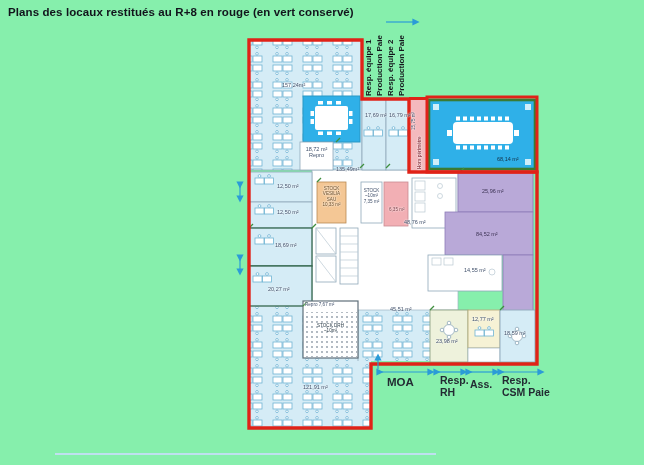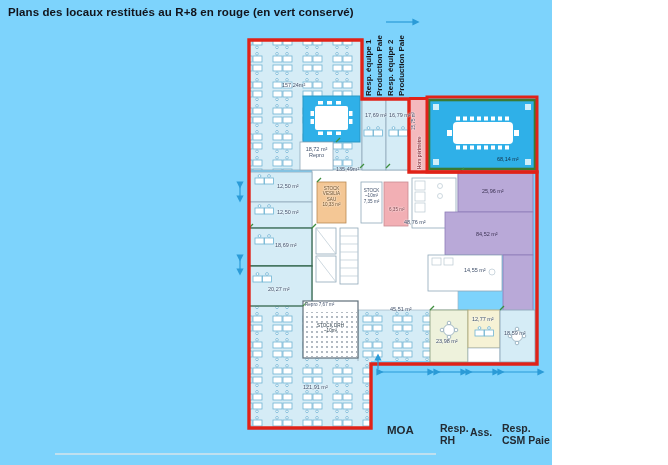--- a/index.html
+++ b/index.html
@@ -1,30 +1,30 @@
 <!DOCTYPE html>
 <html><head>
 <meta charset="utf-8">
 <style>
   html,body{margin:0;padding:0;background:#fff;}
-  .page{position:relative;width:552px;height:465px;background:#7dd3fc;overflow:hidden;
+  .page{position:relative;width:644px;height:465px;background:#86efac;overflow:hidden;
         font-family:"Liberation Sans",sans-serif;}
   .title{position:absolute;left:8px;top:6px;font-size:11.5px;font-weight:700;color:#12141c;
          letter-spacing:.1px;white-space:nowrap;}
   svg{position:absolute;left:0;top:0;}
   .lbl{position:absolute;font-size:5.5px;color:#40506b;line-height:1.15;white-space:pre-line;
        text-shadow:0 0 2px #fff,0 0 2px #fff;}
   .xs{font-size:4.6px;}
   .c{text-align:center;}
   .rot{transform:rotate(-90deg);transform-origin:0 0;white-space:nowrap;}
   .toplab{position:absolute;transform:rotate(-90deg);transform-origin:0 0;white-space:nowrap;
           font-size:8px;font-weight:700;color:#15171c;}
   .pinklab{color:#94424d;font-weight:700;}
   .dim{position:absolute;font-size:10.5px;font-weight:600;color:#232b33;line-height:1.15;
-       white-space:pre-line;margin-top:48px;}
+       white-space:pre-line;}
   .dim.big{font-size:11.5px;}
   .onblue{color:#143247;text-shadow:none;}
   .onpurple{color:#3c3354;text-shadow:none;}
 </style>
 </head>
 <body>
 
 <div class="page">
 
   <div class="title">Plans des locaux restitués au R+8 en rouge (en vert conservé)</div>

